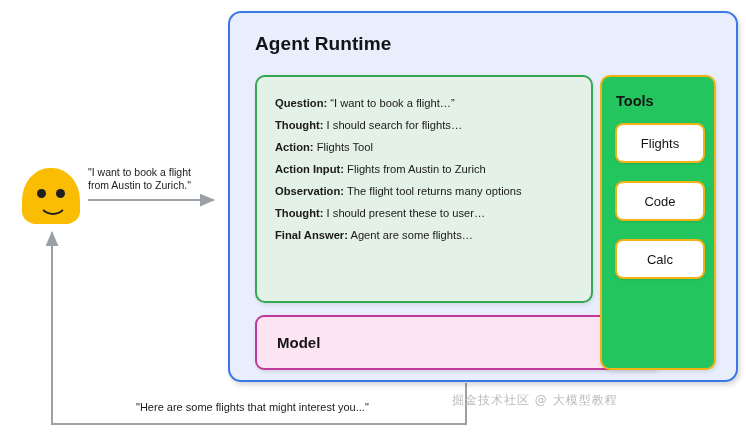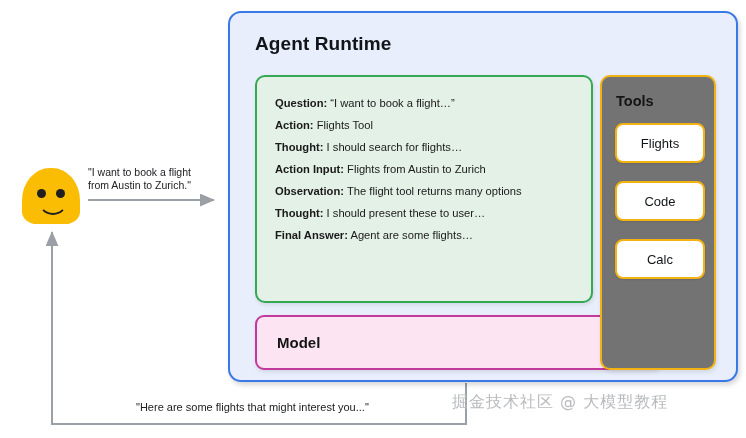--- a/index.html
+++ b/index.html
@@ -150,21 +150,21 @@
   }
 
   
   #tools-panel {
     position: absolute;
     left: 370px;
     top: 62px;
     width: 116px;
     height: 295px;
     box-sizing: border-box;
-    background: #737373;
+    background: #22c55e;
     border: 2px solid #f2b211;
     border-radius: 10px;
     box-shadow: 1px 2px 4px rgba(0,0,0,0.10);
   }
   #tools-title {
     position: absolute;
     left: 14px;
     top: 16px;
     font-size: 14.5px;
     font-weight: 600;
@@ -190,21 +190,21 @@
     font-size: 13px;
     color: #111418;
     box-shadow: 0 1px 2px rgba(0,0,0,0.10);
   }
 
   
   #watermark {
     position: absolute;
     left: 452px;
     top: 392px;
-    font-size: 16px;
+    font-size: 12px;
     color: #b8babd;
     letter-spacing: 1px;
     white-space: nowrap;
     font-family: "DejaVu Sans", sans-serif;
   }
 </style>
 </head>
 <body>
 
 <svg id="connectors" viewBox="0 0 746 438" xmlns="http://www.w3.org/2000/svg">
@@ -234,26 +234,26 @@
 <div id="agent-runtime">
 
   <div id="runtime-title">Agent Runtime</div>
 
   <div id="trace-box">
     <div class="trace-line">
       <span class="k">Question:</span>
       <span>“I want to book a flight…”</span>
     </div>
     <div class="trace-line">
+      <span class="k">Thought:</span>
+      <span>I should search for flights…</span>
+    </div>
+    <div class="trace-line">
       <span class="k">Action:</span>
       <span>Flights Tool</span>
-    </div>
-    <div class="trace-line">
-      <span class="k">Thought:</span>
-      <span>I should search for flights…</span>
     </div>
     <div class="trace-line">
       <span class="k">Action Input:</span>
       <span>Flights from Austin to Zurich</span>
     </div>
     <div class="trace-line">
       <span class="k">Observation:</span>
       <span>The flight tool returns many options</span>
     </div>
     <div class="trace-line">

